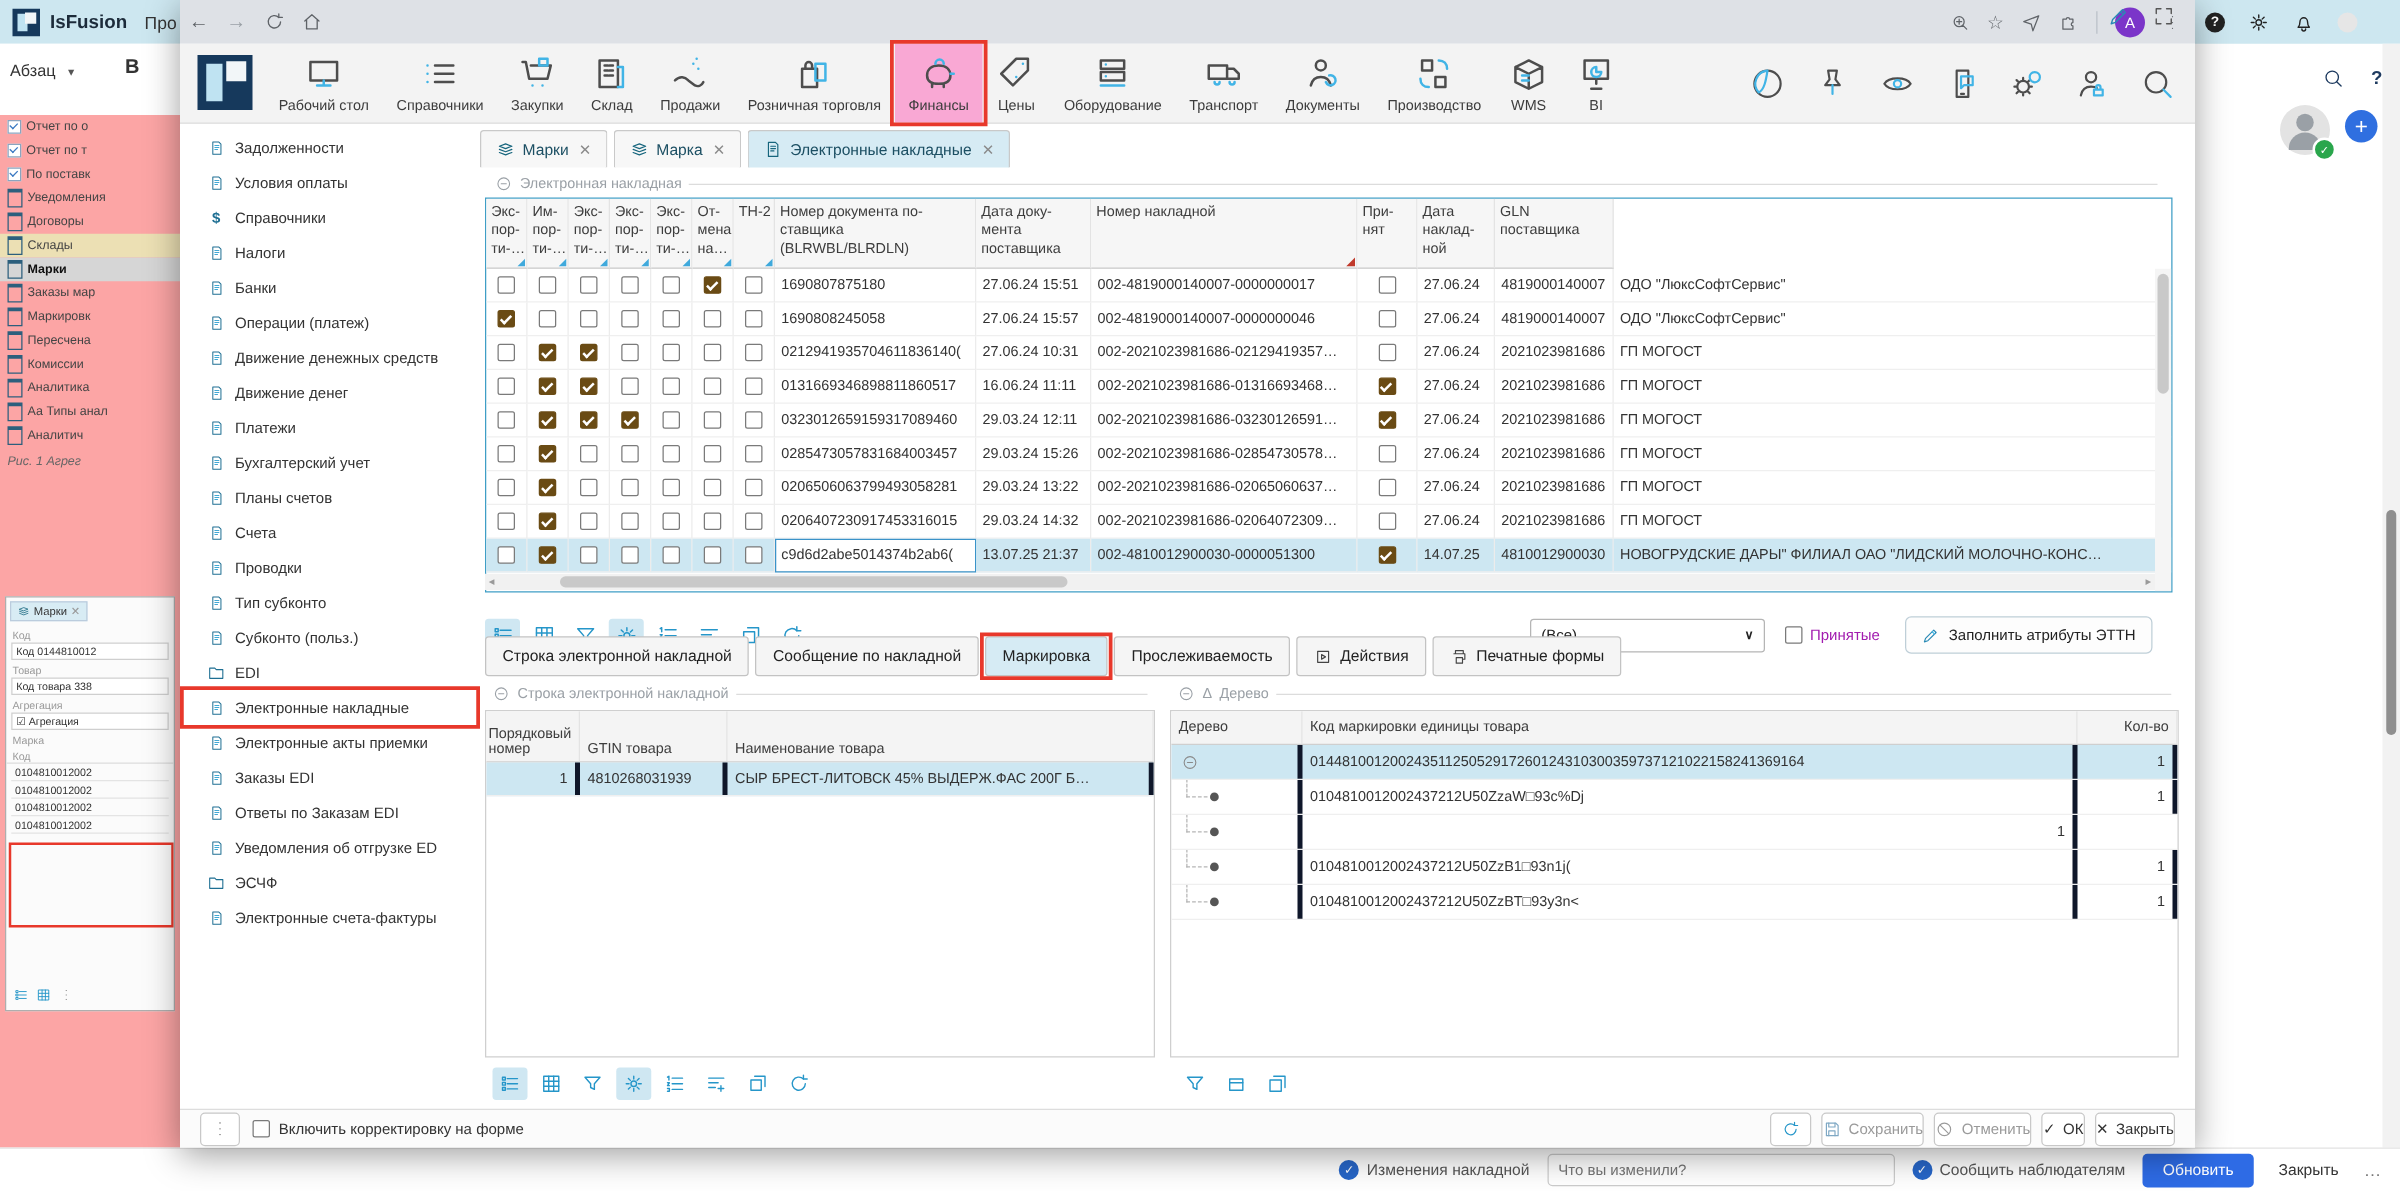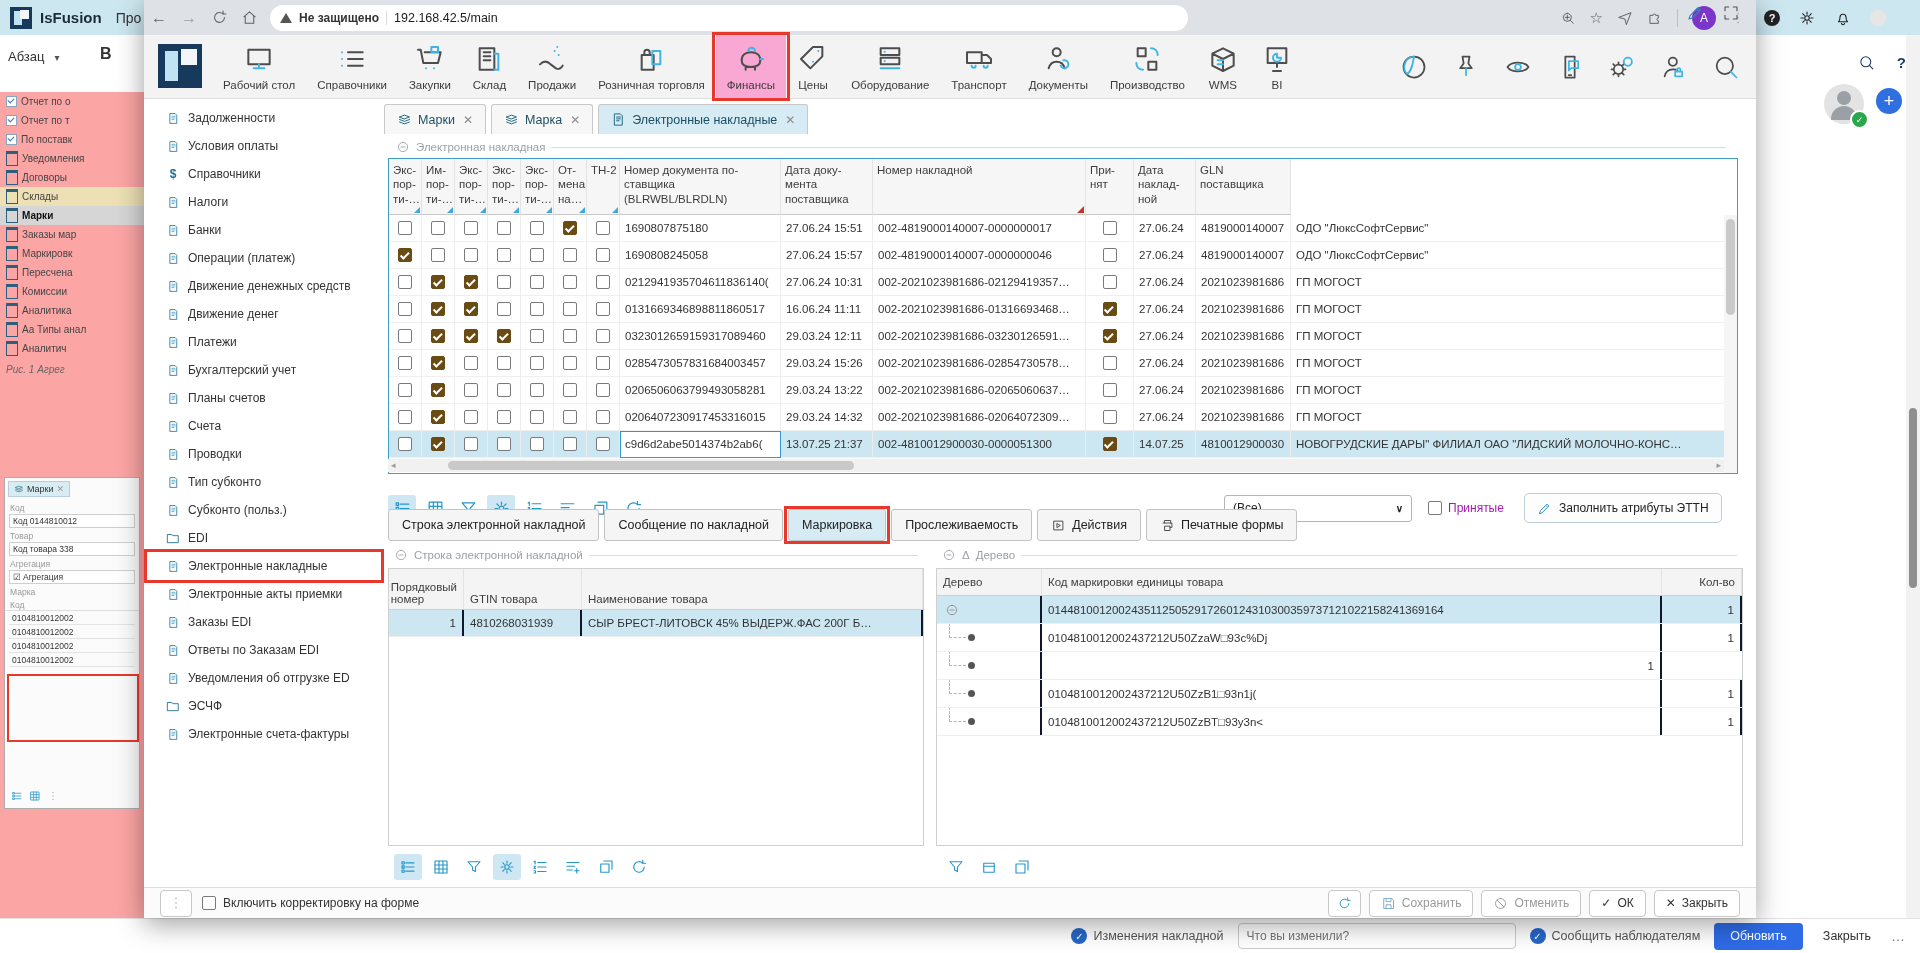--- a/index.html
+++ b/index.html
@@ -120,29 +120,29 @@
   .fillbtn{position:absolute;left:1136px;height:28px;display:flex;align-items:center;gap:7px;padding:0 12px;border:1px solid #bfcfd8;border-radius:5px;background:#fdfdfd;font-size:12px;color:#222;}
   
   .btabs{position:absolute;left:244px;top:509px;display:flex;gap:5px;}
   .btab{display:flex;align-items:center;gap:6px;height:30px;padding:0 13px;border:1px solid #c3c3c3;border-radius:3px;background:#f5f5f5;font-size:12.5px;color:#222;white-space:nowrap;}
   .btab.active{background:#d6ebf4;}
   
   .panel{position:absolute;background:#fff;border:1px solid #d6d6d6;box-sizing:border-box;}
   .ptable-h{display:grid;background:#f4f4f4;border-bottom:1px solid #cfcfcf;font-size:11.5px;color:#3d3d3d;}
   .ptable-h div{padding:4px 6px;border-right:1px solid #e3e3e3;box-sizing:border-box;display:flex;align-items:flex-end;}
   .prow{display:grid;font-size:11.5px;border-bottom:1px solid #efefef;height:26px;}
-  .prow div{padding:0 6px;display:flex;align-items:center;white-space:nowrap;overflow:hidden;border-right:2px solid #0f172a;box-sizing:border-box;}
+  .prow div{padding:0 6px;display:flex;align-items:center;white-space:nowrap;overflow:hidden;border-right:4px solid #0f172a;box-sizing:border-box;}
   .prow.sel{background:#cde7f2;}
   .pfoot{position:absolute;bottom:6px;left:8px;display:flex;align-items:center;}
   .branch{width:16px;height:14px;border-left:1px dashed #b5b5b5;border-bottom:1px dashed #b5b5b5;margin:-8px 2px 6px 6px;flex:none;}
   .bullet{width:7px;height:7px;border-radius:50%;background:#555;flex:none;margin-right:4px;}
   .rootpin{--ic:#8a8a8a;--ac:#8a8a8a;margin-left:2px;}
   
   .ibottom{position:absolute;left:0;bottom:0;width:100%;height:31px;background:#fbfbfb;border-top:1px solid #ddd;display:flex;align-items:center;padding:0 16px;box-sizing:border-box;gap:10px;}
-  .ibtn{display:flex;align-items:center;gap:6px;height:25px;padding:0 11px;border:1px solid #c8c8c8;border-radius:4px;background:#fff;font-size:12px;color:#333;white-space:nowrap;}
+  .ibtn{display:flex;align-items:center;gap:6px;height:25px;padding:0 0;border:1px solid #c8c8c8;border-radius:4px;background:#fff;font-size:12px;color:#333;white-space:nowrap;}
   .ibtn.mut{color:#9a9a9a;}
   .ib-right{margin-left:auto;display:flex;gap:8px;align-items:center;}
   .corr{display:flex;align-items:center;gap:7px;font-size:12px;color:#333;}
   .corr .cbx{width:14px;height:14px;}
   
   .redbox{position:absolute;border:3px solid #e8382b;pointer-events:none;z-index:50;}
 </style>
 </head>
 <body>
 
@@ -319,26 +319,20 @@
           <svg class="ic" width="17" height="17" viewBox="0 0 24 24" style="--ic:#5f6368;--ac:#5f6368;">
             <path d="M19 12a7 7 0 11-2-5"></path>
             <path class="ac" d="M17 3v4h4"></path>
           </svg>
         </span>
       <span class="chr-ic" id="chrHome">
           <svg class="ic" width="17" height="17" viewBox="0 0 24 24" style="--ic:#5f6368;--ac:#5f6368;">
             <path d="M4 11l8-7 8 7M6 10v10h12V10"></path>
           </svg>
         </span>
-      <div class="chr-pill">
-        <span class="warn-tri"></span>
-        <span class="badge">Не защищено</span>
-        <span class="pill-sep"></span>
-        <span class="url">192.168.42.5/main</span>
-      </div>
       <div class="chr-right">
         <span id="chrZoom">
             <svg class="ic" width="16" height="16" viewBox="0 0 24 24" style="--ic:#5f6368;--ac:#5f6368;">
               <path d="M11 5a6 6 0 100 12 6 6 0 000-12zM15.5 15.5L20 20"></path>
               <path class="ac" d="M11 8v6M8 11h6"></path>
             </svg>
           </span>
         <span class="chr-star">☆</span>
         <span id="chrSend">
             <svg class="ic" width="16" height="16" viewBox="0 0 24 24" style="--ic:#5f6368;--ac:#5f6368;">

